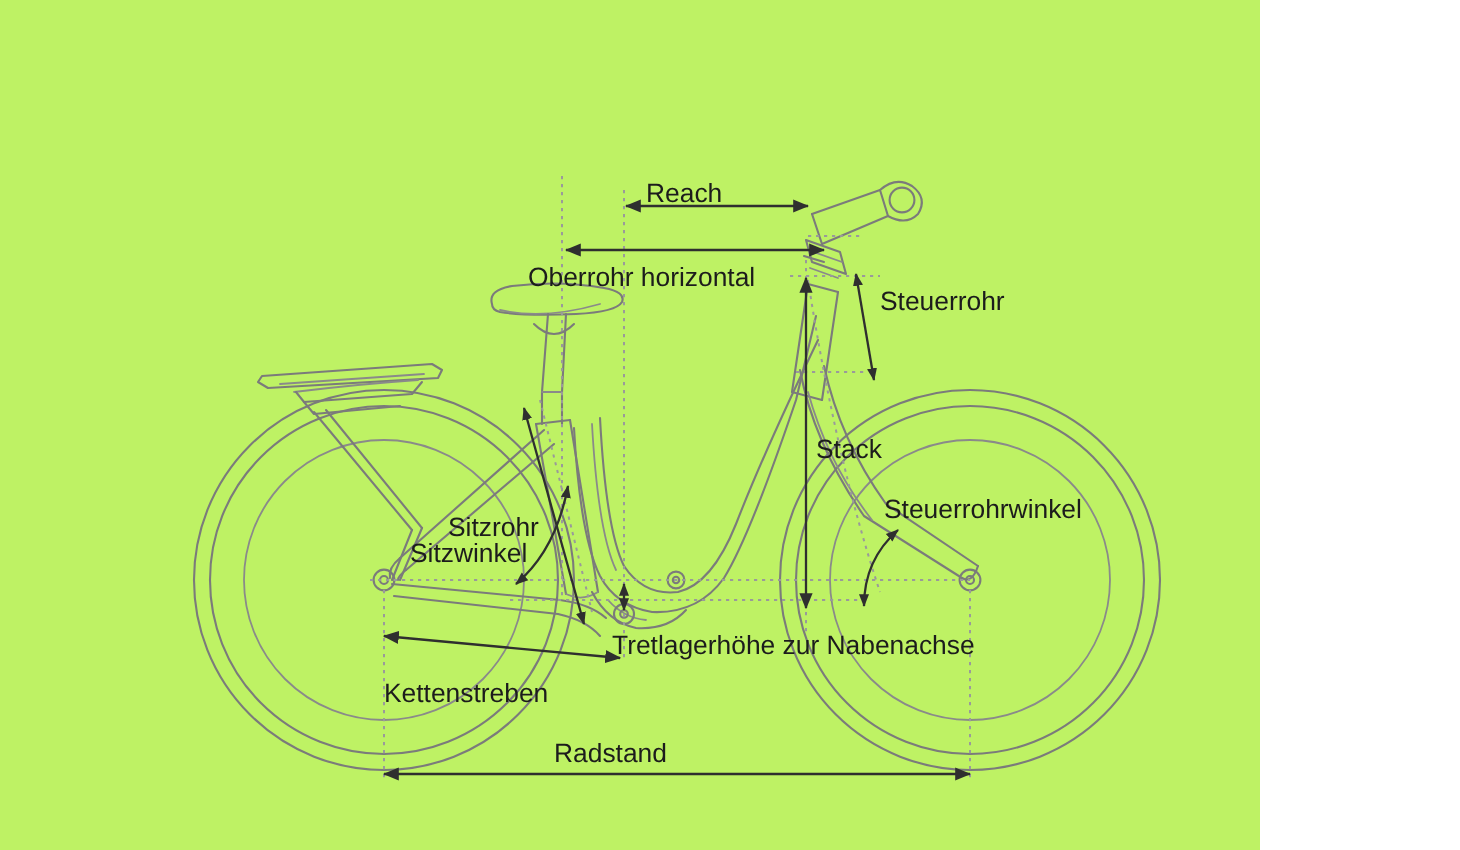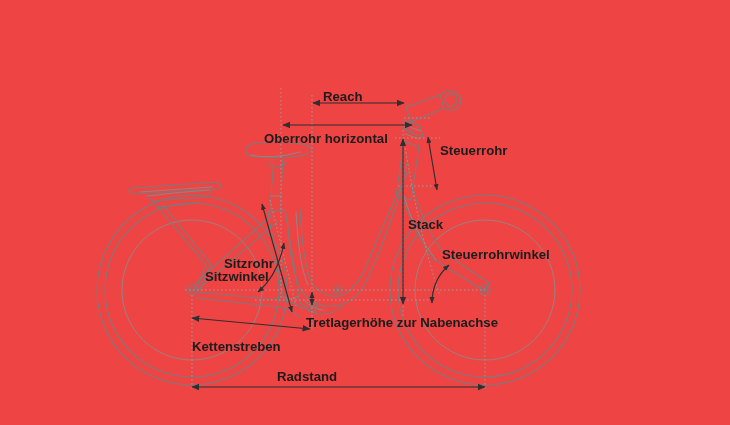--- a/index.html
+++ b/index.html
@@ -2,26 +2,25 @@
 <html><head>
 <meta charset="utf-8">
 <style>
   html, body {
     margin: 0;
     padding: 0;
     background: #ffffff;
   }
   #diagram-root {
     position: relative;
-    width: 730px;
+    width: 630px;
     height: 425px;
-    background: #ef4444;
+    background: #bef264;
     font-family: "Liberation Sans", sans-serif;
     overflow: hidden;
-    font-weight: bold;
   }
   svg.canvas {
     position: absolute;
     inset: 0;
     width: 730px;
     height: 425px;
     display: block;
   }
   .bike-line {
     fill: none;

